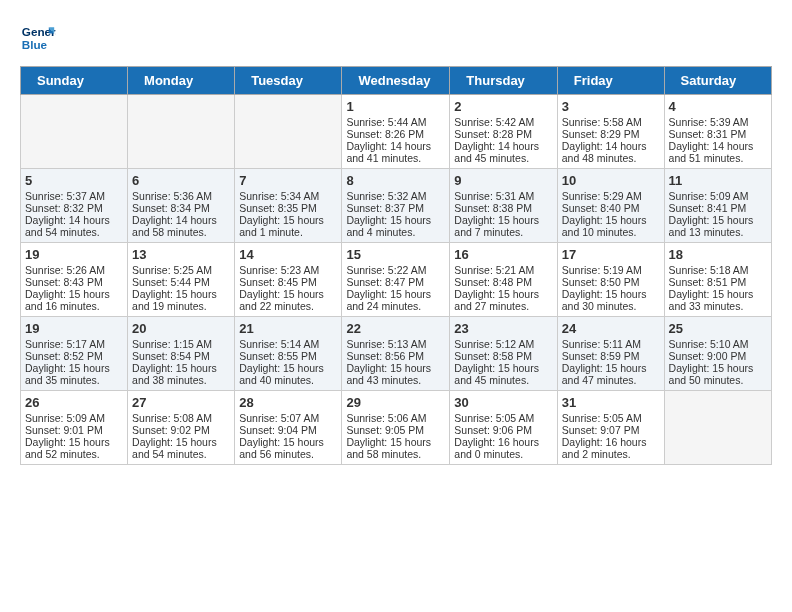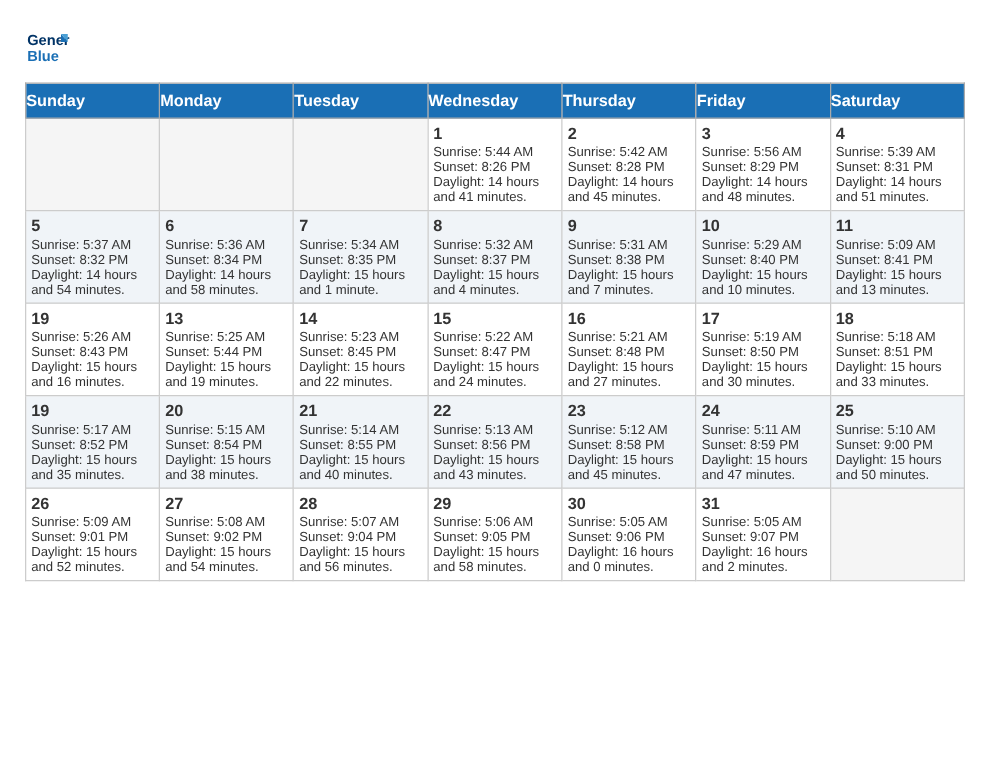--- a/index.html
+++ b/index.html
@@ -39,21 +39,21 @@
     }
     .calendar {
       width: 100%;
       border-collapse: collapse;
     }
     .calendar th {
       background: #1a6fb5;
       color: #fff;
       font-size: 13px;
       font-weight: bold;
-      padding: 6px 0;
+      padding: 6px 16px;
       text-align: left;
       border: 1px solid #aaa;
     }
     .calendar td {
       border: 1px solid #ccc;
       vertical-align: top;
       padding: 4px;
       width: 108px;
       min-height: 80px;
       font-size: 10.5px;
@@ -117,21 +117,21 @@
         </td>
         <td>
           <span class="day-num">2</span>
           <div>Sunrise: 5:42 AM</div>
           <div>Sunset: 8:28 PM</div>
           <div>Daylight: 14 hours</div>
           <div>and 45 minutes.</div>
         </td>
         <td>
           <span class="day-num">3</span>
-          <div>Sunrise: 5:56 AM</div>
+          <div>Sunrise: 5:58 AM</div>
           <div>Sunset: 8:29 PM</div>
           <div>Daylight: 14 hours</div>
           <div>and 48 minutes.</div>
         </td>
         <td>
           <span class="day-num">4</span>
           <div>Sunrise: 5:39 AM</div>
           <div>Sunset: 8:31 PM</div>
           <div>Daylight: 14 hours</div>
           <div>and 51 minutes.</div>
@@ -242,21 +242,21 @@
       <tr class="row-alt">
         <td>
           <span class="day-num">19</span>
           <div>Sunrise: 5:17 AM</div>
           <div>Sunset: 8:52 PM</div>
           <div>Daylight: 15 hours</div>
           <div>and 35 minutes.</div>
         </td>
         <td>
           <span class="day-num">20</span>
-          <div>Sunrise: 5:15 AM</div>
+          <div>Sunrise: 1:15 AM</div>
           <div>Sunset: 8:54 PM</div>
           <div>Daylight: 15 hours</div>
           <div>and 38 minutes.</div>
         </td>
         <td>
           <span class="day-num">21</span>
           <div>Sunrise: 5:14 AM</div>
           <div>Sunset: 8:55 PM</div>
           <div>Daylight: 15 hours</div>
           <div>and 40 minutes.</div>

